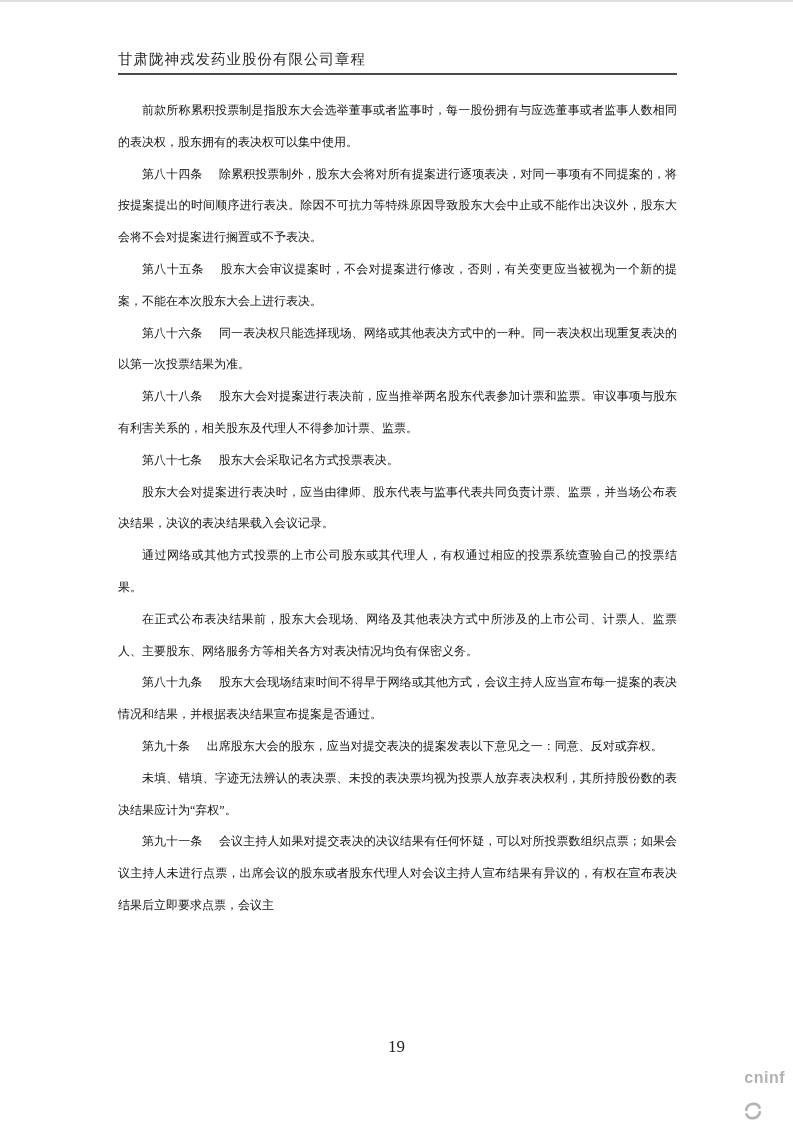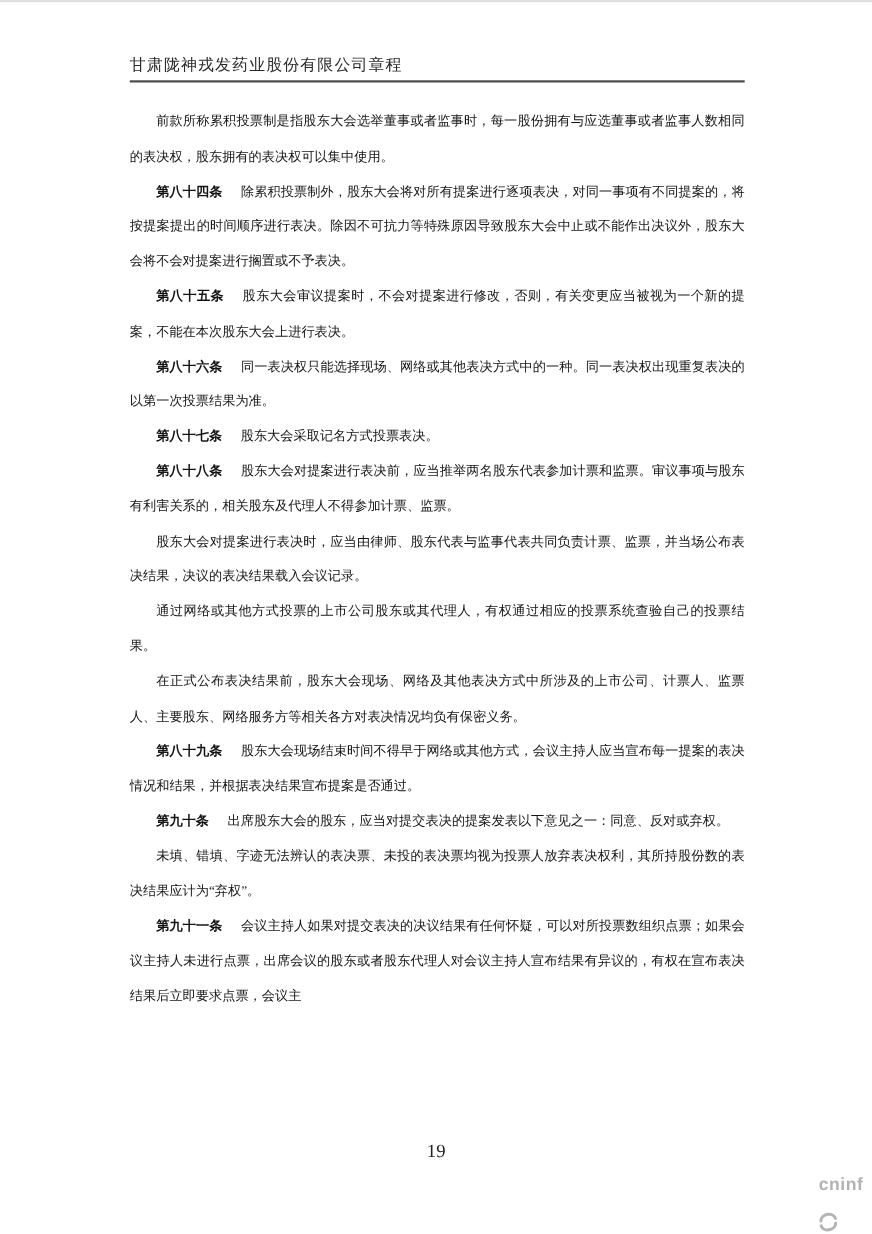--- a/index.html
+++ b/index.html
@@ -11,21 +11,21 @@
   .doc-header {
     position:absolute; left:118px; top:50px; width:559px;
     font-size:14.5px; letter-spacing:1px; color:#2a2a2a;
     padding-bottom:4px; border-bottom:2px solid #4a4a4a;
   }
   .doc-body {
     position:absolute; left:118px; top:95px; width:559px;
     font-size:12px; line-height:31.8px; text-align:justify; text-justify:inter-character;
   }
   p.para { margin:0; padding:0; text-indent:2em; }
-  .art { font-weight:bold; }
+  .art { font-weight:normal; }
   .art:not(:empty) { margin-right:1.4em; }
   .page-number {
     position:absolute; left:0; top:1037px; width:100%;
     text-align:center; font-size:17px; color:#222222;
   }
   .logo {
     position:absolute; right:8px; top:1069px;
     display:flex; flex-direction:column; align-items:flex-end;
     font-family:"Liberation Sans","DejaVu Sans",sans-serif; line-height:1.1;
   }
@@ -42,22 +42,22 @@
 
   <div class="doc-header">
     <span>甘肃陇神戎发药业股份有限公司章程</span>
   </div>
 
   <div class="doc-body">
     <p class="para"><span class="art"></span><span>前款所称累积投票制是指股东大会选举董事或者监事时，每一股份拥有与应选董事或者监事人数相同的表决权，股东拥有的表决权可以集中使用。</span></p>
     <p class="para"><span class="art">第八十四条</span><span>除累积投票制外，股东大会将对所有提案进行逐项表决，对同一事项有不同提案的，将按提案提出的时间顺序进行表决。除因不可抗力等特殊原因导致股东大会中止或不能作出决议外，股东大会将不会对提案进行搁置或不予表决。</span></p>
     <p class="para"><span class="art">第八十五条</span><span>股东大会审议提案时，不会对提案进行修改，否则，有关变更应当被视为一个新的提案，不能在本次股东大会上进行表决。</span></p>
     <p class="para"><span class="art">第八十六条</span><span>同一表决权只能选择现场、网络或其他表决方式中的一种。同一表决权出现重复表决的以第一次投票结果为准。</span></p>
+    <p class="para"><span class="art">第八十八条</span><span>股东大会对提案进行表决前，应当推举两名股东代表参加计票和监票。审议事项与股东有利害关系的，相关股东及代理人不得参加计票、监票。</span></p>
     <p class="para"><span class="art">第八十七条</span><span>股东大会采取记名方式投票表决。</span></p>
-    <p class="para"><span class="art">第八十八条</span><span>股东大会对提案进行表决前，应当推举两名股东代表参加计票和监票。审议事项与股东有利害关系的，相关股东及代理人不得参加计票、监票。</span></p>
     <p class="para"><span class="art"></span><span>股东大会对提案进行表决时，应当由律师、股东代表与监事代表共同负责计票、监票，并当场公布表决结果，决议的表决结果载入会议记录。</span></p>
     <p class="para"><span class="art"></span><span>通过网络或其他方式投票的上市公司股东或其代理人，有权通过相应的投票系统查验自己的投票结果。</span></p>
     <p class="para"><span class="art"></span><span>在正式公布表决结果前，股东大会现场、网络及其他表决方式中所涉及的上市公司、计票人、监票人、主要股东、网络服务方等相关各方对表决情况均负有保密义务。</span></p>
     <p class="para"><span class="art">第八十九条</span><span>股东大会现场结束时间不得早于网络或其他方式，会议主持人应当宣布每一提案的表决情况和结果，并根据表决结果宣布提案是否通过。</span></p>
     <p class="para"><span class="art">第九十条</span><span>出席股东大会的股东，应当对提交表决的提案发表以下意见之一：同意、反对或弃权。</span></p>
     <p class="para"><span class="art"></span><span>未填、错填、字迹无法辨认的表决票、未投的表决票均视为投票人放弃表决权利，其所持股份数的表决结果应计为“弃权”。</span></p>
     <p class="para"><span class="art">第九十一条</span><span>会议主持人如果对提交表决的决议结果有任何怀疑，可以对所投票数组织点票；如果会议主持人未进行点票，出席会议的股东或者股东代理人对会议主持人宣布结果有异议的，有权在宣布表决结果后立即要求点票，会议主</span></p>
   </div>
 
   <div class="page-number">19</div>

